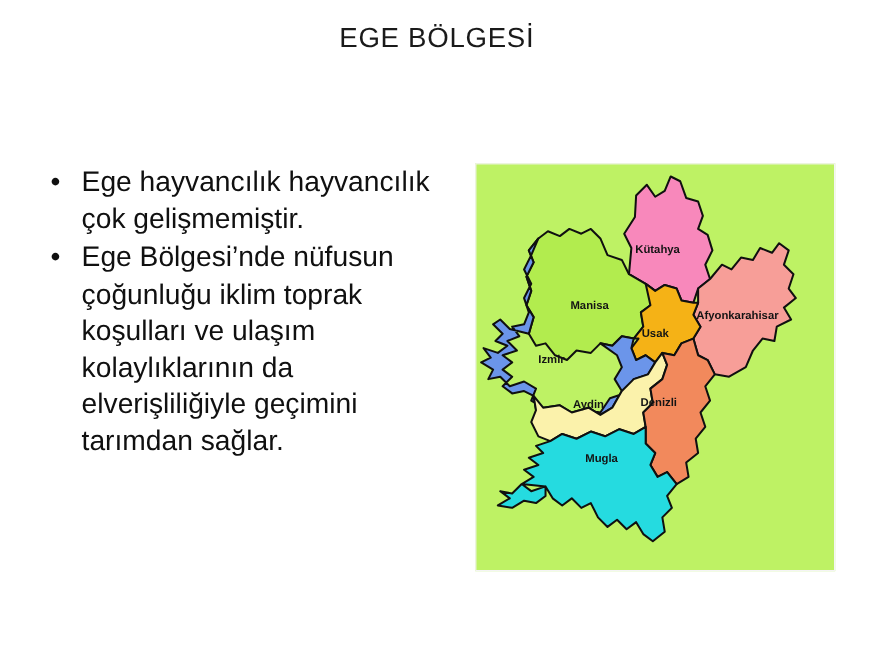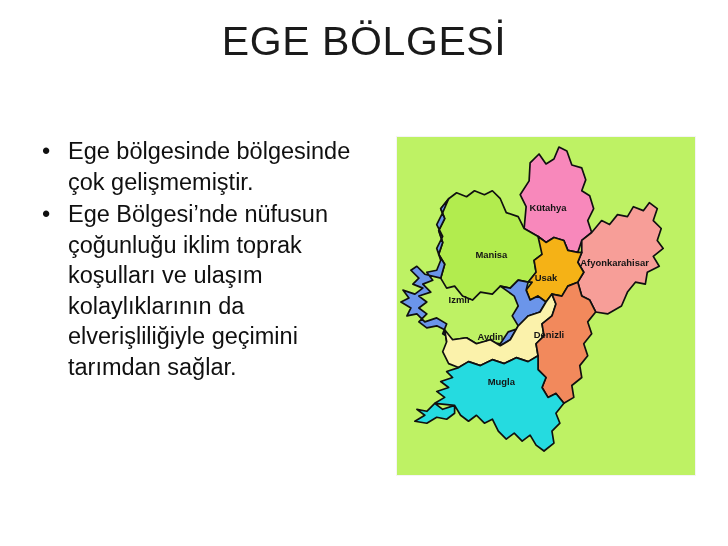--- a/index.html
+++ b/index.html
@@ -18,21 +18,21 @@
     background: #ffffff;
     overflow: hidden;
   }
   #slide-title {
     position: absolute;
     left: 0;
     top: 18px;
     width: 728px;
     text-align: center;
     font-family: "Liberation Sans", sans-serif;
-    font-size: 41px;
+    font-size: 23px;
     font-weight: 400;
     letter-spacing: 0.6px;
     color: #1a1a1a;
     line-height: 1.15;
   }
   #body-region {
     position: absolute;
     left: 0;
     top: 120px;
     width: 728px;
@@ -103,21 +103,21 @@
 
 <div id="slide" style="background: rgb(255, 255, 255);">
 
   <div id="slide-title">EGE BÖLGESİ</div>
 
   <div id="body-region">
 
     <ul id="bullet-list">
       <li class="bullet-item">
         <span class="bullet-marker">•</span>
-        <span class="bullet-text">Ege bölgesinde bölgesinde çok gelişmemiştir.</span>
+        <span class="bullet-text">Ege hayvancılık hayvancılık çok gelişmemiştir.</span>
       </li>
       <li class="bullet-item">
         <span class="bullet-marker">•</span>
         <span class="bullet-text">Ege Bölgesi’nde nüfusun çoğunluğu iklim toprak koşulları ve ulaşım kolaylıklarının da elverişliliğiyle geçimini tarımdan sağlar.</span>
       </li>
     </ul>
 
     <div id="map-figure">
       <svg id="map-svg" viewBox="0 0 300 340" xmlns="http://www.w3.org/2000/svg">
 

